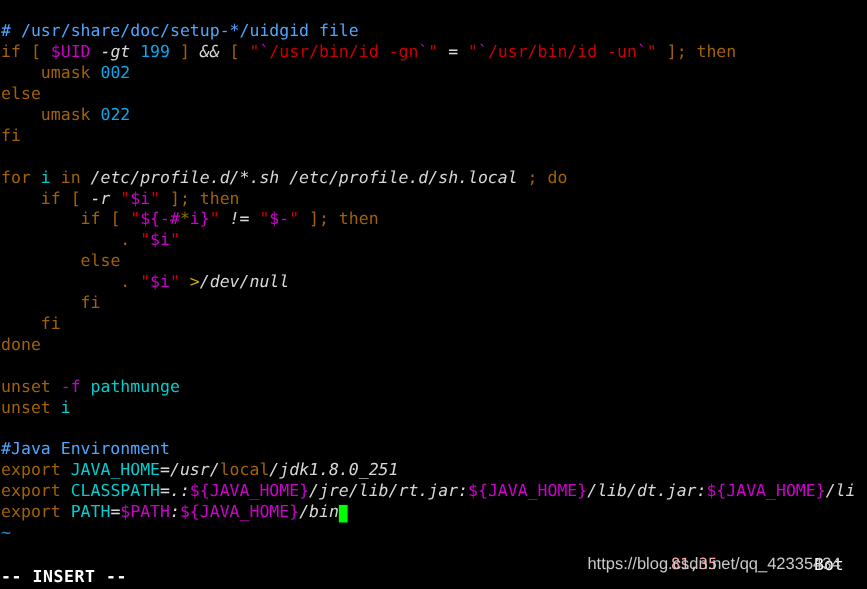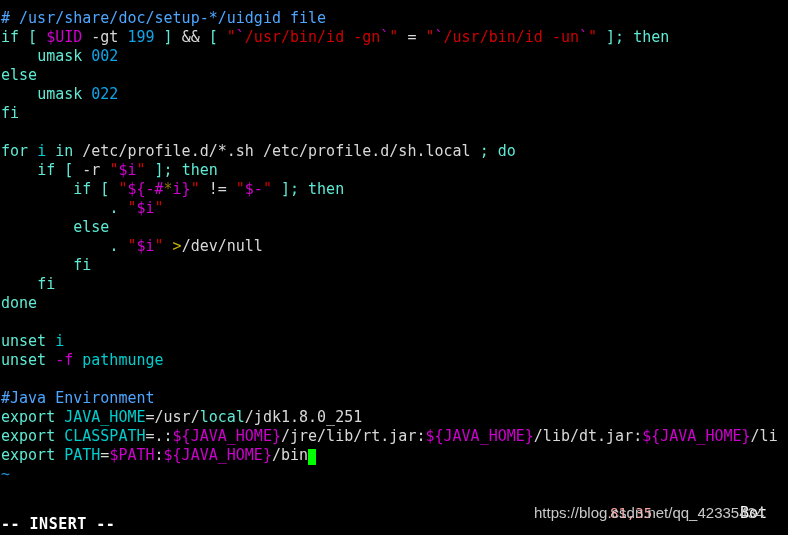--- a/index.html
+++ b/index.html
@@ -19,38 +19,38 @@
     height: 535px;
     background: #000000;
     font-family: "DejaVu Sans Mono", monospace;
     font-size: 15px;
     line-height: 19px;
     letter-spacing: 0px;
   }
   .buffer {
     position: absolute;
     left: 0;
-    top: 9px;
+    top: 19px;
     width: 788px;
   }
   .line {
     height: 19px;
     white-space: pre;
     padding-left: 1px;
     font-size: 15px;
     line-height: 19px;
   }
   
   .c-comment   { color: #4da6ff; }          
-  .c-stmt      { color: #5eead4; }          
+  .c-stmt      { color: #a16207; }          
   .c-ident     { color: #00cdcd; }          
   .c-const     { color: #0ea5e9; }          
   .c-str       { color: #cd0000; }          
   .c-pre       { color: #cd00cd; }          
-  .c-norm      { color: #d8d8d8; }          
+  .c-norm      { color: #d8d8d8; font-style: italic; }          
   .c-oper      { color: #c8b400; }          
   .c-tilde     { color: #1e90d8; }          
   .c-dim       { color: #8b7500; }
   .cursor {
     background: #00ff00;
     color: #000000;
     display: inline-block;
     width: 8px;
     height: 16px;
     vertical-align: -3px;
@@ -114,22 +114,22 @@
       <div class="line"><span class="c-stmt">for</span><span class="c-norm"> </span><span class="c-ident">i</span><span class="c-norm"> </span><span class="c-stmt">in</span><span class="c-norm"> /etc/profile.d/*.sh /etc/profile.d/sh.local </span><span class="c-stmt">;</span><span class="c-norm"> </span><span class="c-stmt">do</span></div>
       <div class="line"><span class="c-norm">    </span><span class="c-stmt">if</span><span class="c-norm"> </span><span class="c-stmt">[</span><span class="c-norm"> -r </span><span class="c-str">"</span><span class="c-pre">$i</span><span class="c-str">"</span><span class="c-norm"> </span><span class="c-stmt">];</span><span class="c-norm"> </span><span class="c-stmt">then</span></div>
       <div class="line"><span class="c-norm">        </span><span class="c-stmt">if</span><span class="c-norm"> </span><span class="c-stmt">[</span><span class="c-norm"> </span><span class="c-str">"</span><span class="c-pre">${-#</span><span class="c-dim">*</span><span class="c-pre">i}</span><span class="c-str">"</span><span class="c-norm"> != </span><span class="c-str">"</span><span class="c-pre">$-</span><span class="c-str">"</span><span class="c-norm"> </span><span class="c-stmt">];</span><span class="c-norm"> </span><span class="c-stmt">then</span></div>
       <div class="line"><span class="c-norm">            </span><span class="c-stmt">.</span><span class="c-norm"> </span><span class="c-str">"</span><span class="c-pre">$i</span><span class="c-str">"</span></div>
       <div class="line"><span class="c-norm">        </span><span class="c-stmt">else</span></div>
       <div class="line"><span class="c-norm">            </span><span class="c-stmt">.</span><span class="c-norm"> </span><span class="c-str">"</span><span class="c-pre">$i</span><span class="c-str">"</span><span class="c-norm"> </span><span class="c-oper">&gt;</span><span class="c-norm">/dev/null</span></div>
       <div class="line"><span class="c-norm">        </span><span class="c-stmt">fi</span></div>
       <div class="line"><span class="c-norm">    </span><span class="c-stmt">fi</span></div>
       <div class="line"><span class="c-stmt">done</span></div>
       <div class="line">&nbsp;</div>
+      <div class="line"><span class="c-stmt">unset</span><span class="c-norm"> </span><span class="c-pre">-f</span><span class="c-norm"> </span><span class="c-ident">pathmunge</span></div>
       <div class="line"><span class="c-stmt">unset</span><span class="c-norm"> </span><span class="c-ident">i</span></div>
-      <div class="line"><span class="c-stmt">unset</span><span class="c-norm"> </span><span class="c-pre">-f</span><span class="c-norm"> </span><span class="c-ident">pathmunge</span></div>
       <div class="line">&nbsp;</div>
       <div class="line"><span class="c-comment">#Java Environment</span></div>
       <div class="line"><span class="c-stmt">export</span><span class="c-norm"> </span><span class="c-ident">JAVA_HOME</span><span class="c-norm">=/usr/</span><span class="c-stmt">local</span><span class="c-norm">/jdk1.8.0_251</span></div>
       <div class="line"><span class="c-stmt">export</span><span class="c-norm"> </span><span class="c-ident">CLASSPATH</span><span class="c-norm">=.:</span><span class="c-pre">${JAVA_HOME}</span><span class="c-norm">/jre/lib/rt.jar:</span><span class="c-pre">${JAVA_HOME}</span><span class="c-norm">/lib/dt.jar:</span><span class="c-pre">${JAVA_HOME}</span><span class="c-norm">/li</span></div>
       <div class="line"><span class="c-stmt">export</span><span class="c-norm"> </span><span class="c-ident">PATH</span><span class="c-norm">=</span><span class="c-pre">$PATH</span><span class="c-norm">:</span><span class="c-pre">${JAVA_HOME}</span><span class="c-norm">/bin</span><span class="cursor"> </span></div>
       <div class="line"><span class="c-tilde">~</span></div>
     </div>
 
   <div class="statusline">
     <span class="mode-text">-- INSERT --</span>

